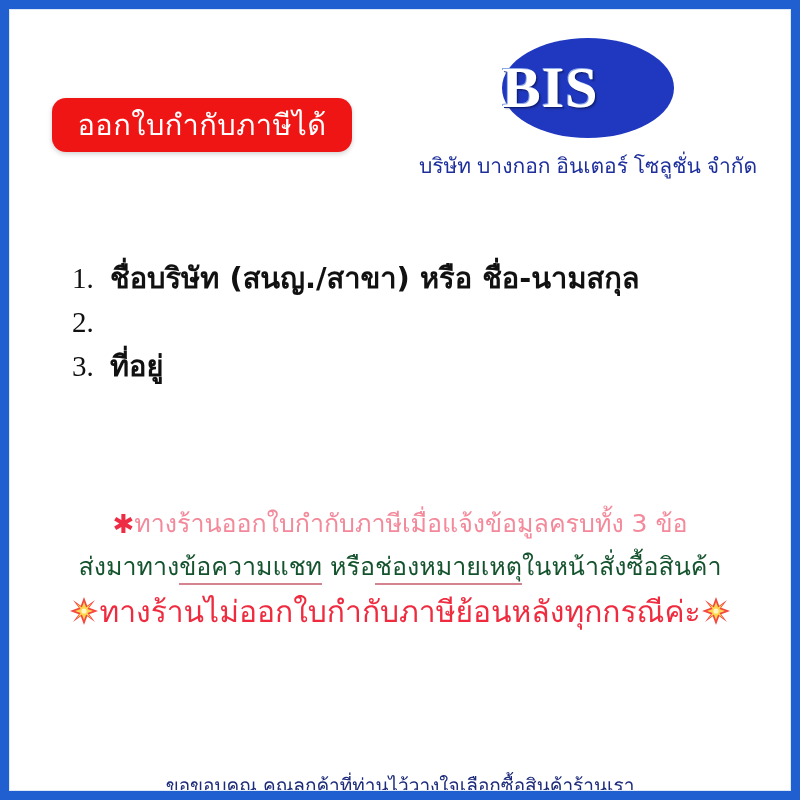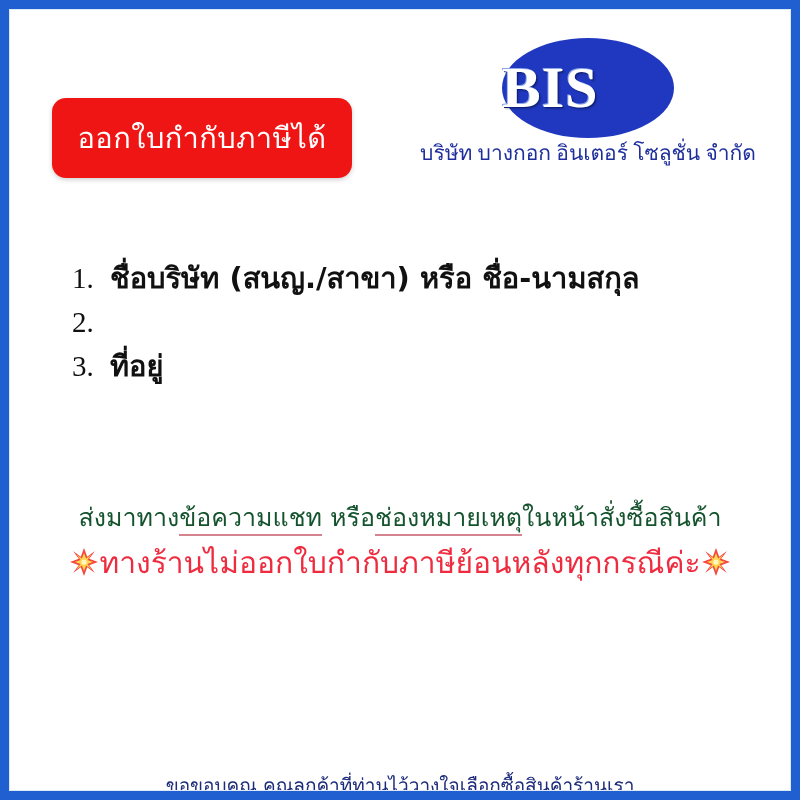--- a/index.html
+++ b/index.html
@@ -32,21 +32,21 @@
   #header {
     position: absolute;
     left: 0; right: 0; top: 0;
     height: 200px;
   }
   #tax-badge {
     position: absolute;
     left: 42px;
     top: 88px;
     width: 300px;
-    height: 80px;
+    height: 54px;
     background: #f01515;
     border-radius: 14px;
     box-shadow: 0 2px 5px rgba(0,0,0,0.18);
     display: flex;
     align-items: center;
     justify-content: center;
   }
   #tax-badge .badge-text {
     color: #ffffff;
     font-size: 29px;
@@ -88,26 +88,26 @@
     font-weight: 700;
     line-height: 1;
     letter-spacing: 1px;
     text-shadow:
       -1px -1px 0 #8fa8e6,
        1px  1px 0 #0d1f7a,
        2px  2px 2px rgba(0,0,0,0.25);
   }
   #company-name {
     display: block;
-    margin-top: 0;
+    margin-top: 12px;
     color: #1e2f9c;
     font-size: 21px;
     line-height: 1.1;
     white-space: nowrap;
-    font-family: Liberation Serif, serif;
+    font-family: Liberation Sans, sans-serif;
   }
 
   
   #requirements {
     position: absolute;
     left: 62px;
     top: 246px;
     width: 680px;
   }
   #requirements .req-row {
@@ -230,20 +230,23 @@
 
       <div class="req-row">
         <span class="req-num">3.</span>
         <span class="req-text">ที่อยู่</span>
       </div>
 
     </div>
 
     <div id="notes">
 
+      <div class="note-line" id="note-1">
+        <span class="ast">✱</span><span>ทางร้านออกใบกำกับภาษีเมื่อแจ้งข้อมูลครบทั้ง 3 ข้อ</span>
+      </div>
 
       <div class="note-line" id="note-2">
         <span>ส่งมาทาง</span><span class="ul-red">ข้อความแชท</span><span> หรือ</span><span class="ul-red">ช่องหมายเหตุ</span><span>ในหน้าสั่งซื้อสินค้า</span>
       </div>
 
 
       <div class="note-line" id="note-4">
         <span class="sparkle">
           <svg width="30" height="30" viewBox="0 0 30 30" aria-hidden="true">
             <g transform="translate(15,15)">

